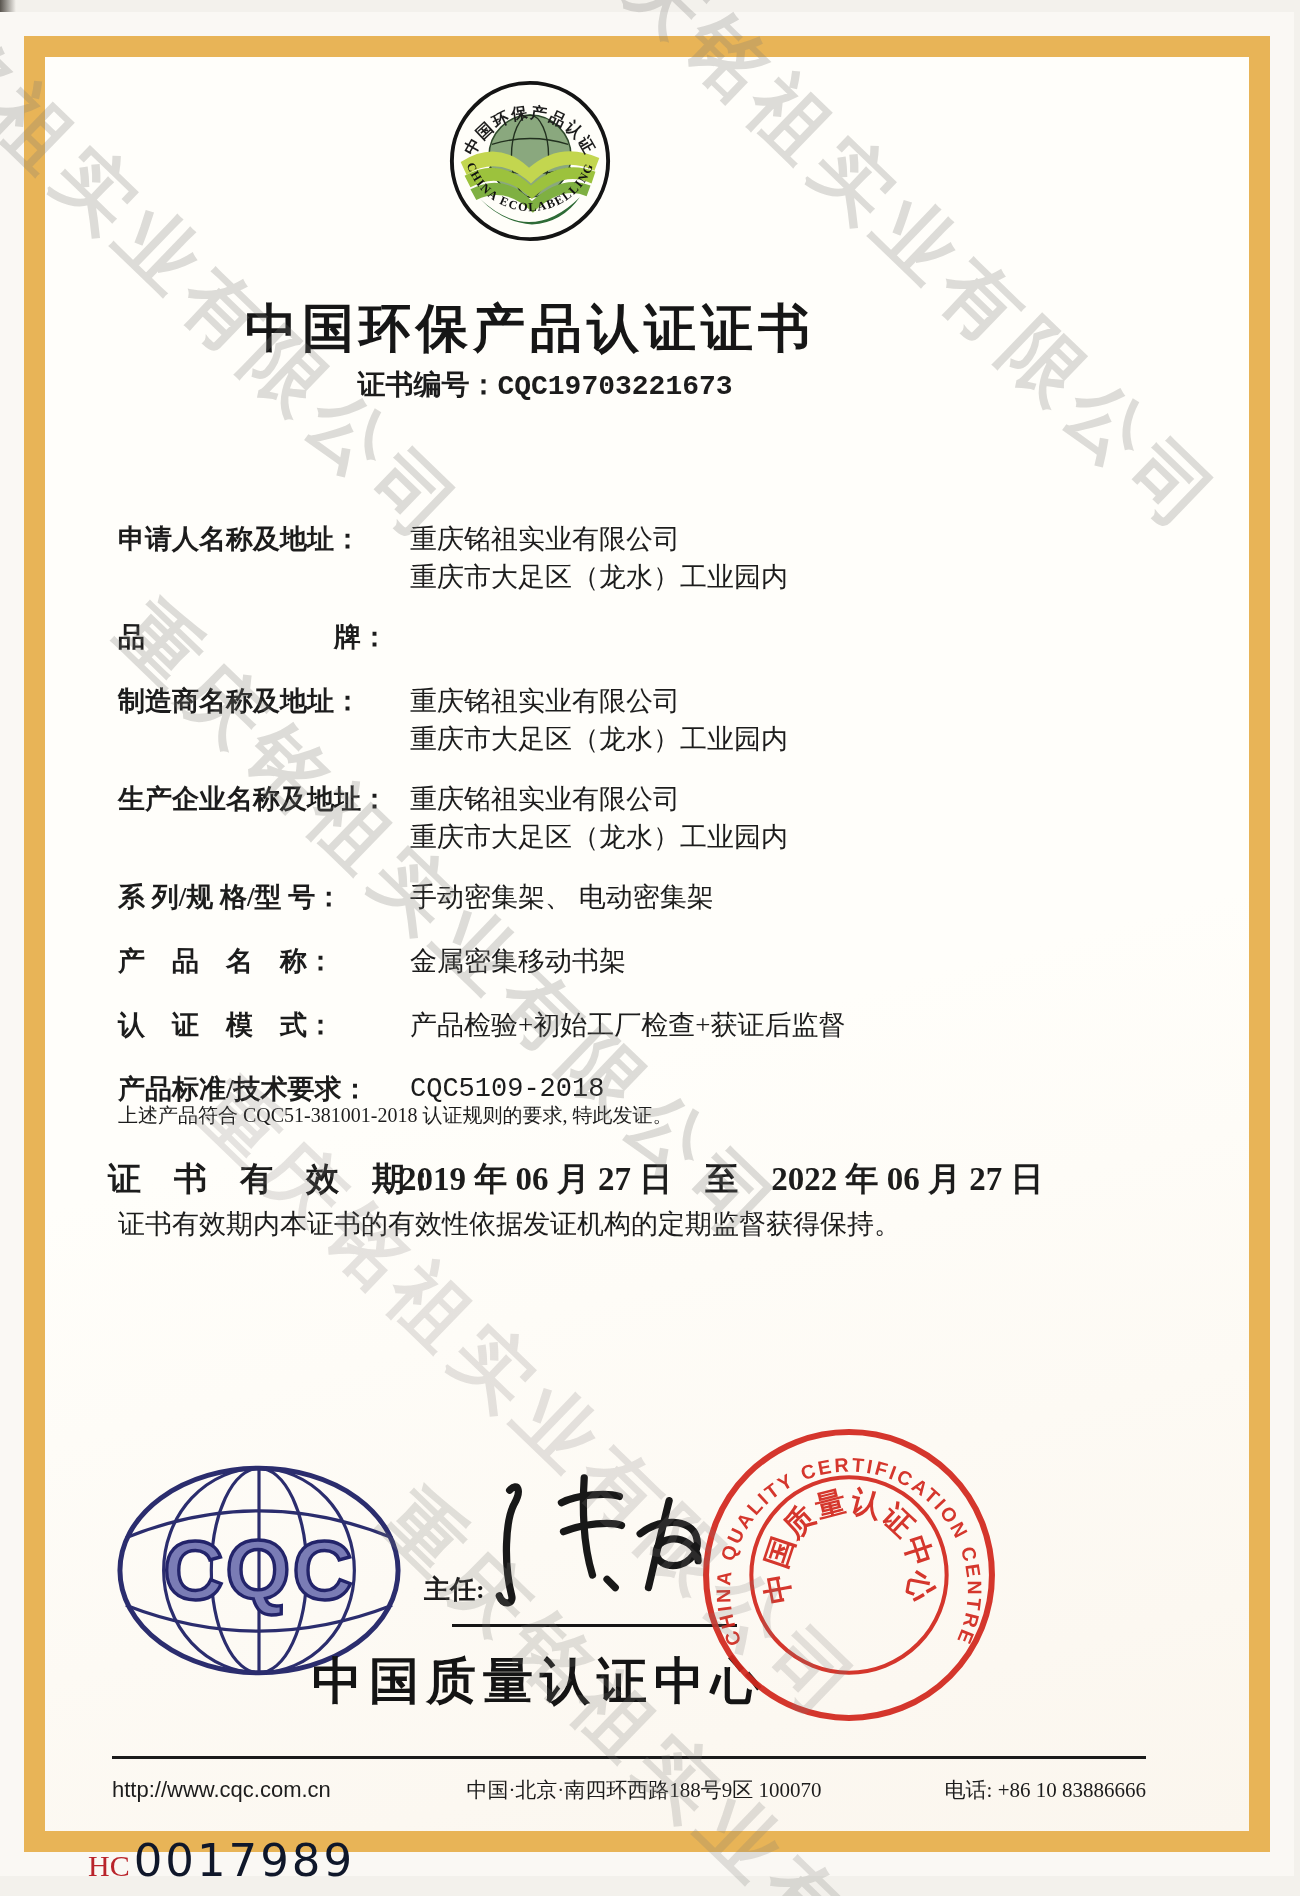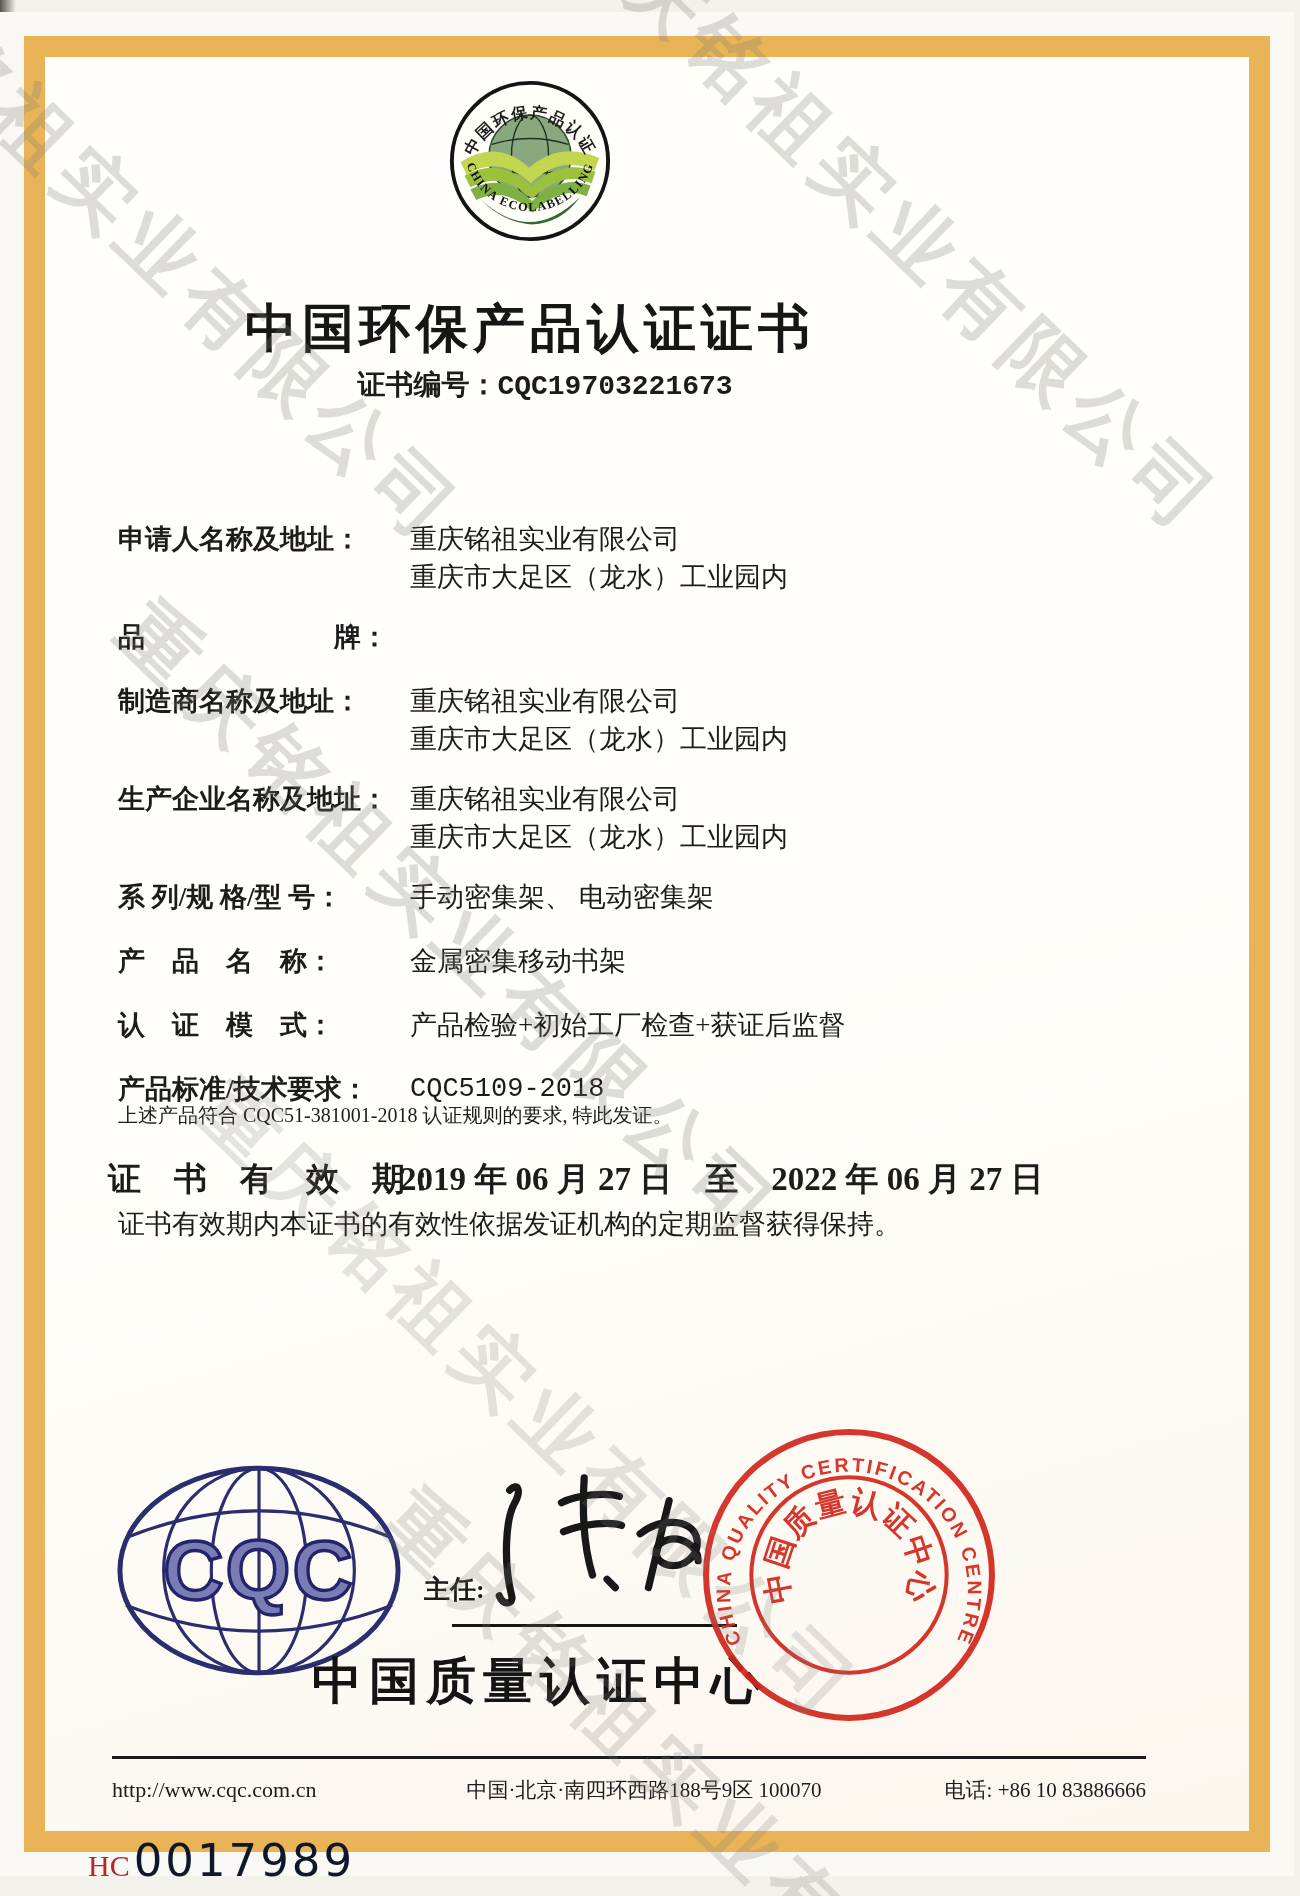--- a/index.html
+++ b/index.html
@@ -58,21 +58,21 @@
   .director{position:absolute;left:424px;top:1572px;font-size:26px;font-weight:600;}
   .sig{position:absolute;left:462px;top:1458px;width:290px;height:168px;}
   .sig-line{position:absolute;left:452px;top:1624px;width:285px;height:0;border-top:3px solid #151515;}
   .stamp{position:absolute;left:698px;top:1424px;width:302px;height:302px;opacity:.93;z-index:8;}
   .issuer{
     position:absolute;left:0;top:1648px;width:1080px;text-align:center;
     font-size:50px;font-weight:bold;letter-spacing:7px;color:#141414;z-index:5;
   }
   .footer-rule{position:absolute;left:112px;top:1756px;width:1034px;height:3px;background:#1b1b1b;}
   .footer{position:absolute;left:112px;top:1768px;width:1034px;display:flex;align-items:baseline;font-size:21px;}
-  .f-url{font-family:Liberation Serif, serif;font-size:22px;width:330px;}
+  .f-url{font-family:Liberation Sans, sans-serif;font-size:22px;width:330px;}
   .f-addr{flex:1;text-align:center;margin-top:8px;}
   .f-tel{width:300px;text-align:right;}
 
   .serial{position:absolute;left:88px;top:1834px;display:flex;align-items:baseline;gap:4px;z-index:10;}
   .serial-prefix{font-size:30px;color:#b9242b;font-weight:500;}
   .serial-number{font-size:45px;color:#0f172a;font-family:"DejaVu Sans","Liberation Sans",sans-serif;font-weight:500;letter-spacing:3px;}
 </style>
 </head>
 <body>
 

